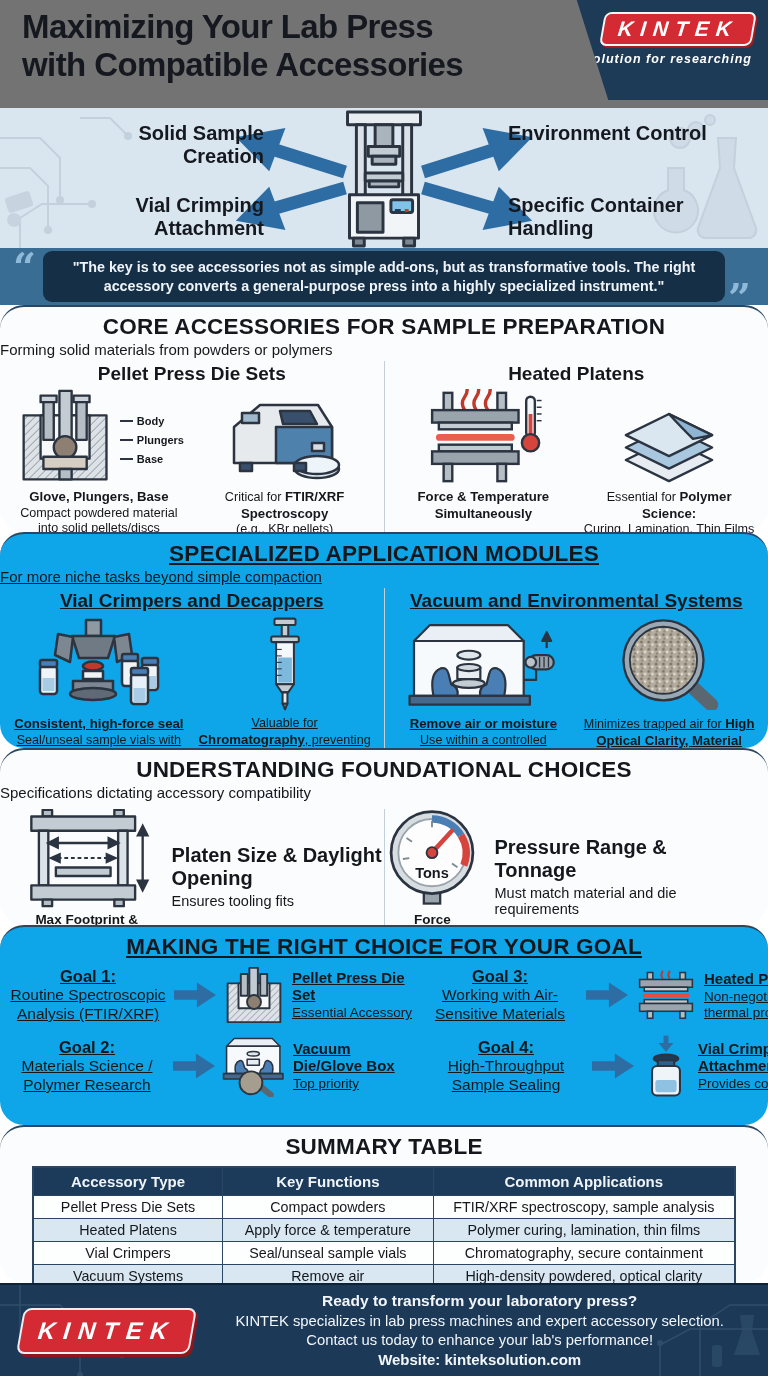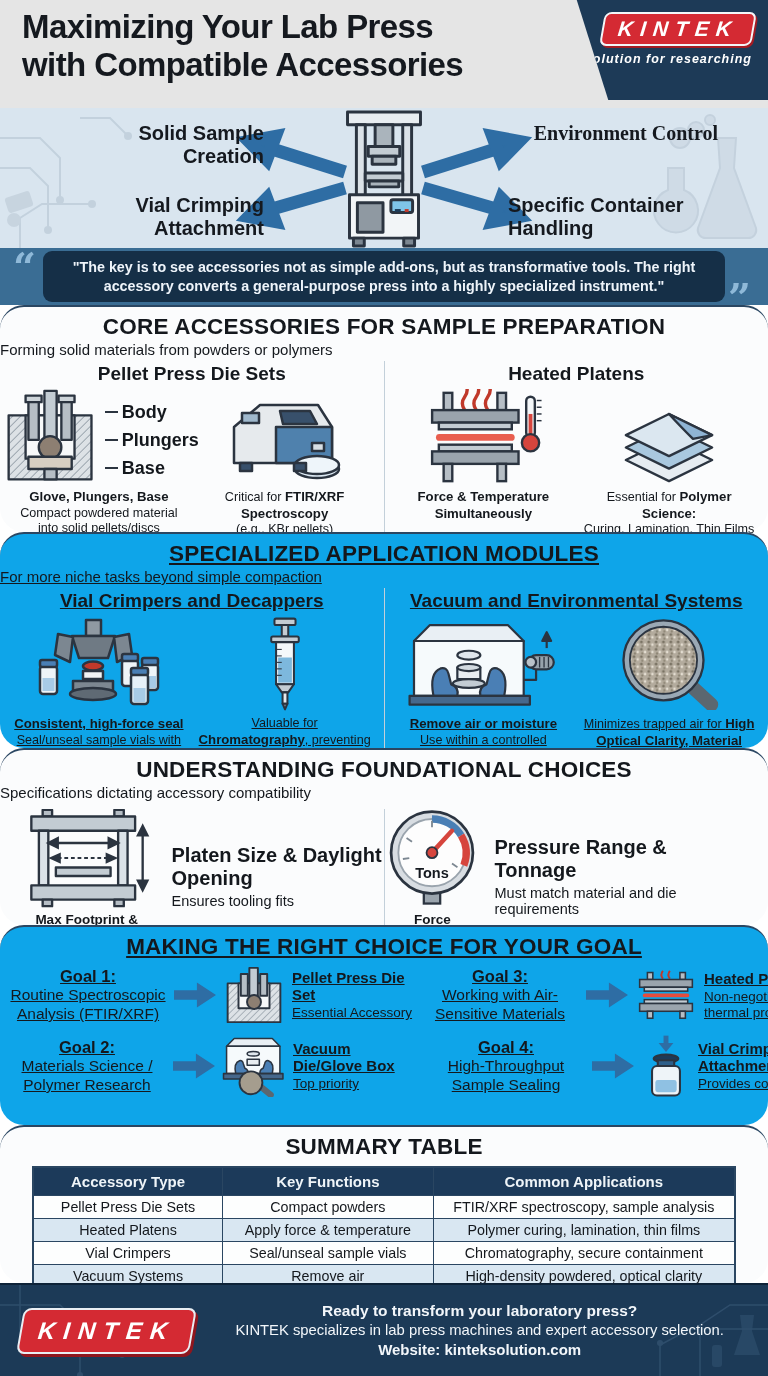--- a/index.html
+++ b/index.html
@@ -1,37 +1,37 @@
 <!DOCTYPE html>
 <html><head>
 <meta charset="utf-8">
 <style>
   html,body{margin:0;padding:0;}
   body{width:768px;height:1376px;position:relative;overflow:hidden;
        font-family:"Liberation Sans",sans-serif;color:#14181d;background:#fff;}
   .b{font-weight:bold;}
   
-  .header{height:108px;background:#e5e5e5;position:relative;}
+  .header{height:108px;background:#737373;position:relative;}
   .title{position:absolute;left:22px;top:8px;font-size:33px;line-height:1.15;
          font-weight:800;letter-spacing:-0.6px;color:#15191f;}
   .diag-corner{position:absolute;right:0;top:0;width:225px;height:100px;background:#1d3a57;
          clip-path:polygon(15% 0,100% 0,100% 100%,29% 100%);}
   .brandbox{position:absolute;right:14px;top:12px;transform:skewX(-10deg);background:#d42a33;
          border:2px solid #f3f6f9;border-radius:7px;padding:3px 14px;box-shadow:2px 2px 0 #a31c24;}
   .brandbox span{display:inline-block;transform:skewX(4deg);color:#fff;font-weight:800;
          font-style:italic;font-size:21px;letter-spacing:7px;}
   .tagline{position:absolute;right:16px;top:52px;color:#fff;font-style:italic;font-weight:bold;
          font-size:12.5px;letter-spacing:1px;}
   
   .pressband{height:140px;background:#d9e5ef;position:relative;}
   .deco{position:absolute;pointer-events:none;}
   .press-label{position:absolute;font-size:20px;font-weight:800;line-height:1.15;color:#15191f;}
   .pl-tl{left:66px;top:14px;width:198px;text-align:right;}
   .pl-bl{left:66px;top:86px;width:198px;text-align:right;}
-  .pl-tr{left:508px;top:14px;width:210px;text-align:right;font-family:Liberation Serif, serif;}
+  .pl-tr{left:508px;top:14px;width:210px;text-align:left;}
   .pl-br{left:508px;top:86px;width:220px;text-align:left;}
   .arrows{position:absolute;left:0;top:0;}
   .press-svg{position:absolute;left:50%;top:0;transform:translateX(-50%);}
   
   .quoteband{height:57px;background:#3a6d94;display:flex;align-items:center;justify-content:center;}
   .quotebox{background:#152f47;border-radius:9px;max-width:630px;padding:7px 26px;position:relative;
          color:#eef4fa;font-weight:bold;font-size:14.3px;line-height:1.32;text-align:center;}
   .qmark{position:absolute;color:#8fb9d8;font-size:40px;font-weight:800;line-height:1;font-family:"DejaVu Serif",serif;}
   .q-open{left:-30px;top:-4px;}
   .q-close{right:-26px;bottom:-16px;}
@@ -45,21 +45,21 @@
   .col-head{text-align:center;font-size:19px;font-weight:800;margin:2px 0 4px;}
   .items{display:flex;justify-content:space-around;align-items:flex-start;padding:0 6px;}
   .item{width:48%;display:flex;flex-direction:column;align-items:center;}
   .iconbox{height:96px;display:flex;align-items:center;justify-content:center;}
   .cap{font-size:12.6px;text-align:center;line-height:1.25;margin-top:4px;max-width:178px;}
   .cap .lead{font-size:13.2px;}
   .white-bg{background:#fbfcfd;}
   .blue-bg{background:#0ea5e9;text-decoration:underline;}
   .die-wrap{display:flex;align-items:center;}
   .die-labels{display:flex;flex-direction:column;gap:7px;margin-left:2px;margin-top:6px;}
-  .die-label-row{display:flex;align-items:center;font-size:18px;font-weight:bold;white-space:nowrap;}
+  .die-label-row{display:flex;align-items:center;font-size:11px;font-weight:bold;white-space:nowrap;}
   .leader{width:13px;border-top:2px solid #2b3440;margin-right:4px;}
   
   .found-grid{display:flex;padding:8px 16px 0;}
   .found-half{flex:1;display:flex;align-items:center;justify-content:center;gap:14px;}
   .found-half+.found-half{border-left:1.5px solid #c3d0da;}
   .icon-block{display:flex;flex-direction:column;align-items:center;}
   .icon-cap{font-size:13.5px;font-weight:800;text-align:center;line-height:1.2;margin-top:3px;}
   .found-text .h{font-size:20px;font-weight:800;line-height:1.15;}
   .found-text .d{font-size:14.5px;margin-top:3px;max-width:190px;}
   
@@ -662,15 +662,16 @@
       </g>
     <g fill="#7fa6c9">
         <path d="M740 30 h14 l-2 16 8 24 h-26 l8 -24 Z" opacity=".7"></path>
         <rect x="712" y="60" width="10" height="22" rx="3" opacity=".7"></rect>
       </g>
   </svg>
   <div class="footer-logo"><span>KINTEK</span></div>
   <div class="footer-text">
     <div class="f1">Ready to transform your laboratory press?</div>
     <div class="f2">KINTEK specializes in lab press machines and expert accessory selection.</div>
+    <div class="f3">Contact us today to enhance your lab's performance!</div>
     <div class="f4">Website: kinteksolution.com</div>
   </div>
 </div>
 
 </body></html>

